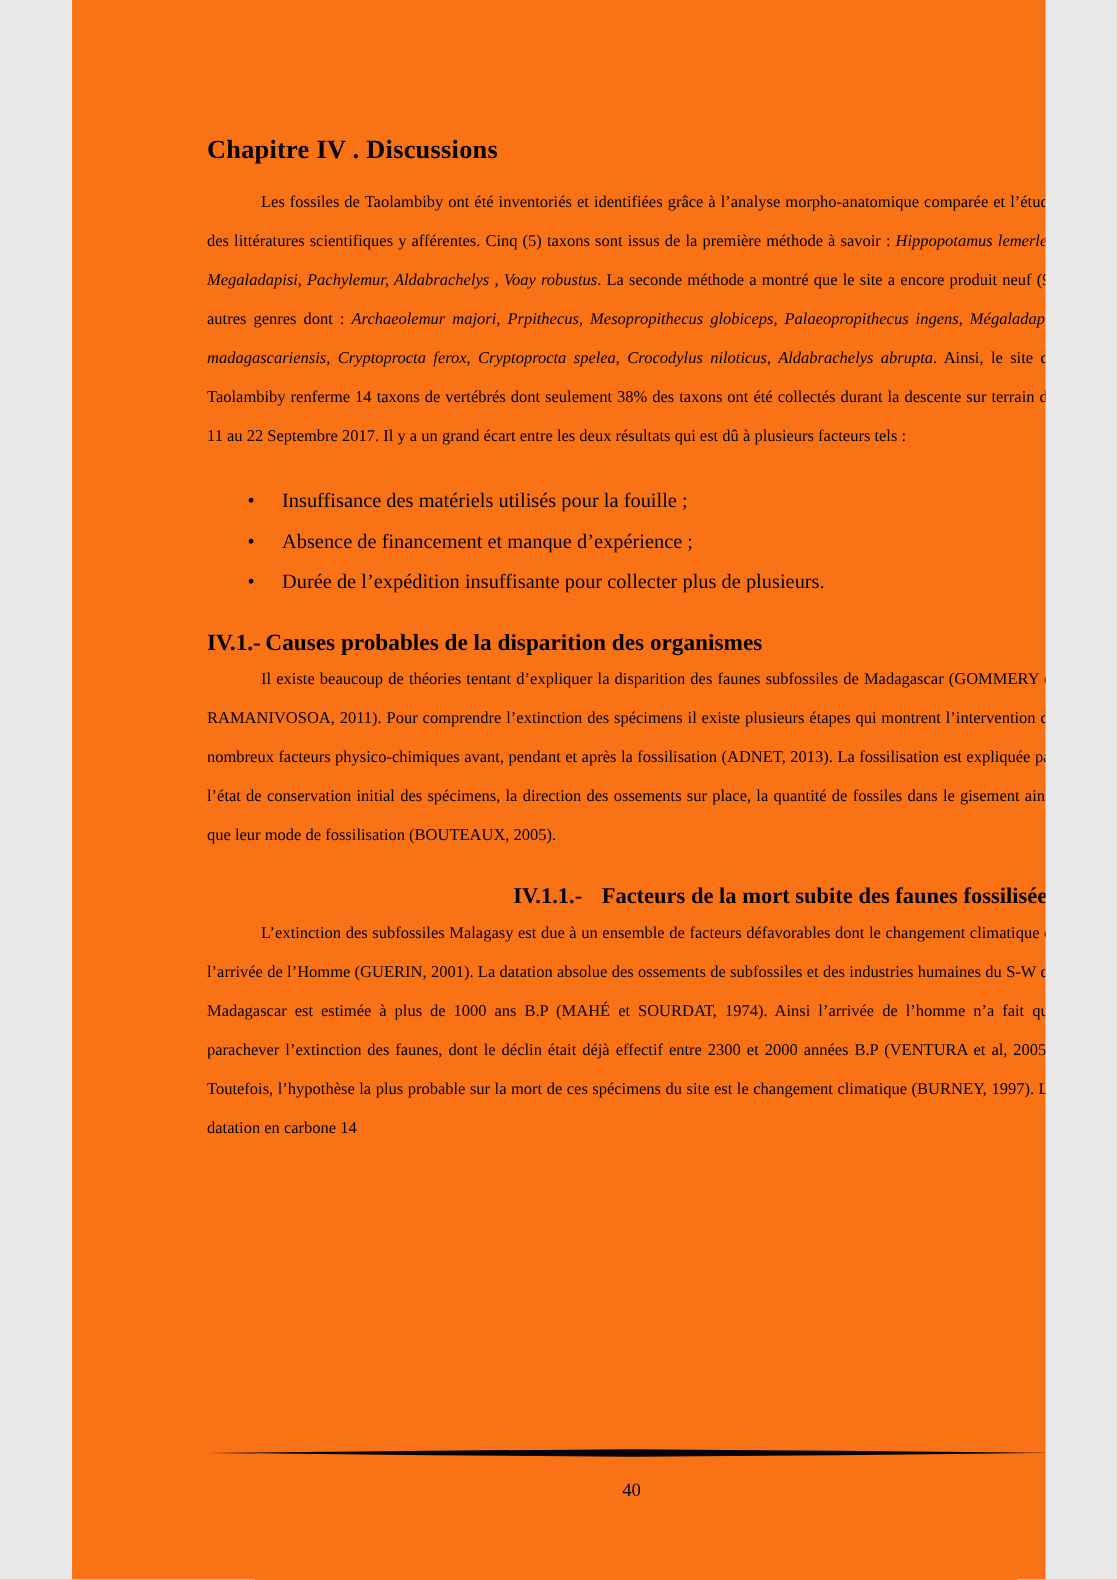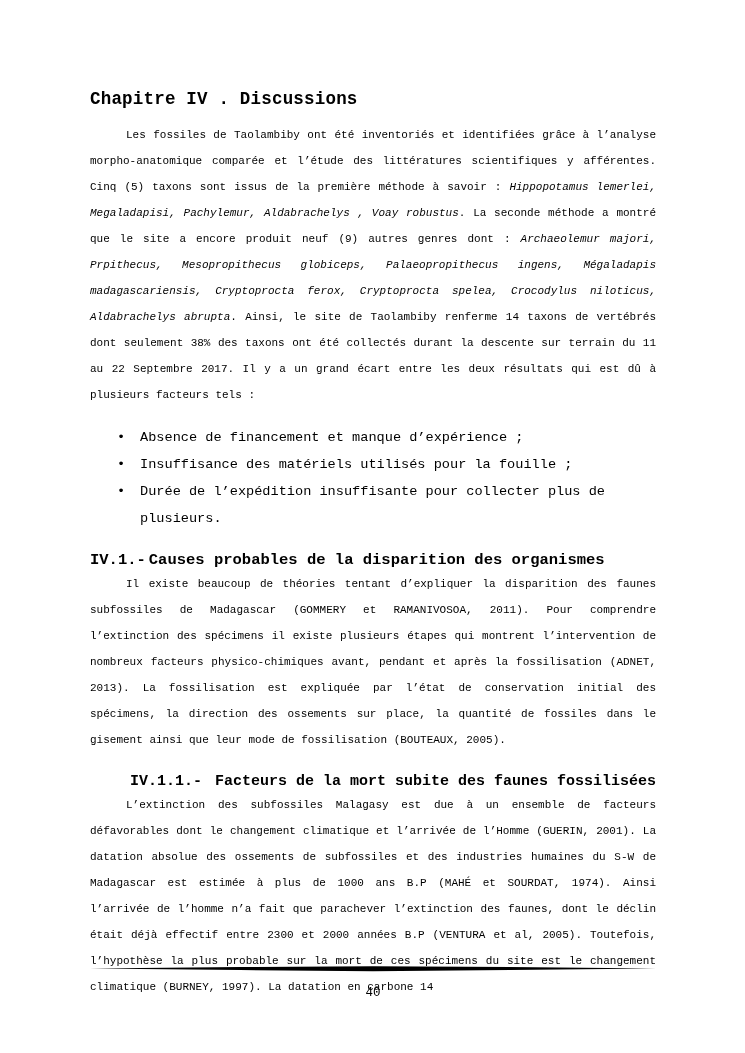--- a/index.html
+++ b/index.html
@@ -1,23 +1,23 @@
 <!DOCTYPE html>
 <html lang="fr"><head>
 <meta charset="utf-8">
 <style>
   html, body { margin: 0; padding: 0; background: #e8e8e8; }
   .page {
     position: relative;
-    width: 745px;
+    width: 649px;
     height: 1053px;
     margin: 0 auto;
-    background: #ffffff;
+    background: #f97316;
     overflow: hidden;
-    font-family: Liberation Mono, monospace;
+    font-family: Liberation Serif, serif;
     color: #000;
   }
   .content {
     position: absolute;
     left: 90px;
     top: 88px;
     width: 566px;
   }
   h1.chapter {
     font-size: 17.5px;
@@ -87,22 +87,22 @@
 <body>
 
 <div class="page">
   <div class="content">
 
     <h1 class="chapter">Chapitre IV . Discussions</h1>
 
     <p class="body"><span>Les fossiles de Taolambiby ont été inventoriés et identifiées grâce à l’analyse morpho-anatomique comparée et l’étude des littératures scientifiques y afférentes. Cinq (5) taxons sont issus de la première méthode à savoir : </span><span class="it">Hippopotamus lemerlei, Megaladapisi, Pachylemur, Aldabrachelys , Voay robustus</span><span>.  La seconde méthode a montré que le site a encore produit neuf (9) autres genres dont : </span><span class="it">Archaeolemur majori, Prpithecus, Mesopropithecus globiceps, Palaeopropithecus ingens, Mégaladapis madagascariensis, Cryptoprocta ferox, Cryptoprocta spelea, Crocodylus niloticus, Aldabrachelys abrupta</span><span>. Ainsi, le site de Taolambiby renferme 14 taxons de vertébrés dont seulement 38% des taxons ont été collectés durant la descente sur terrain du 11 au 22 Septembre 2017. Il y a un grand écart entre les deux résultats qui est dû à plusieurs facteurs tels :</span></p>
 
     <ul class="dash-list">
+      <li>Insuffisance des matériels utilisés pour la fouille ;</li>
       <li>Absence de financement et manque d’expérience ;</li>
-      <li>Insuffisance des matériels utilisés pour la fouille ;</li>
       <li>Durée de l’expédition insuffisante pour collecter plus de plusieurs.</li>
     </ul>
 
     <h2 class="section">
       <span class="sec-num">IV.1.-</span><span>Causes probables de la disparition des organismes</span>
     </h2>
 
     <p class="body para-gap">Il existe beaucoup de théories tentant d’expliquer la disparition des faunes subfossiles de Madagascar (GOMMERY et RAMANIVOSOA, 2011). Pour comprendre l’extinction des spécimens il existe plusieurs étapes qui montrent l’intervention de nombreux facteurs physico-chimiques avant, pendant et après la fossilisation (ADNET, 2013). La fossilisation est expliquée par l’état de conservation initial des spécimens, la direction des ossements sur place, la quantité de fossiles dans le gisement ainsi que leur mode de fossilisation (BOUTEAUX, 2005).</p>
 
     <h3 class="subsection">

